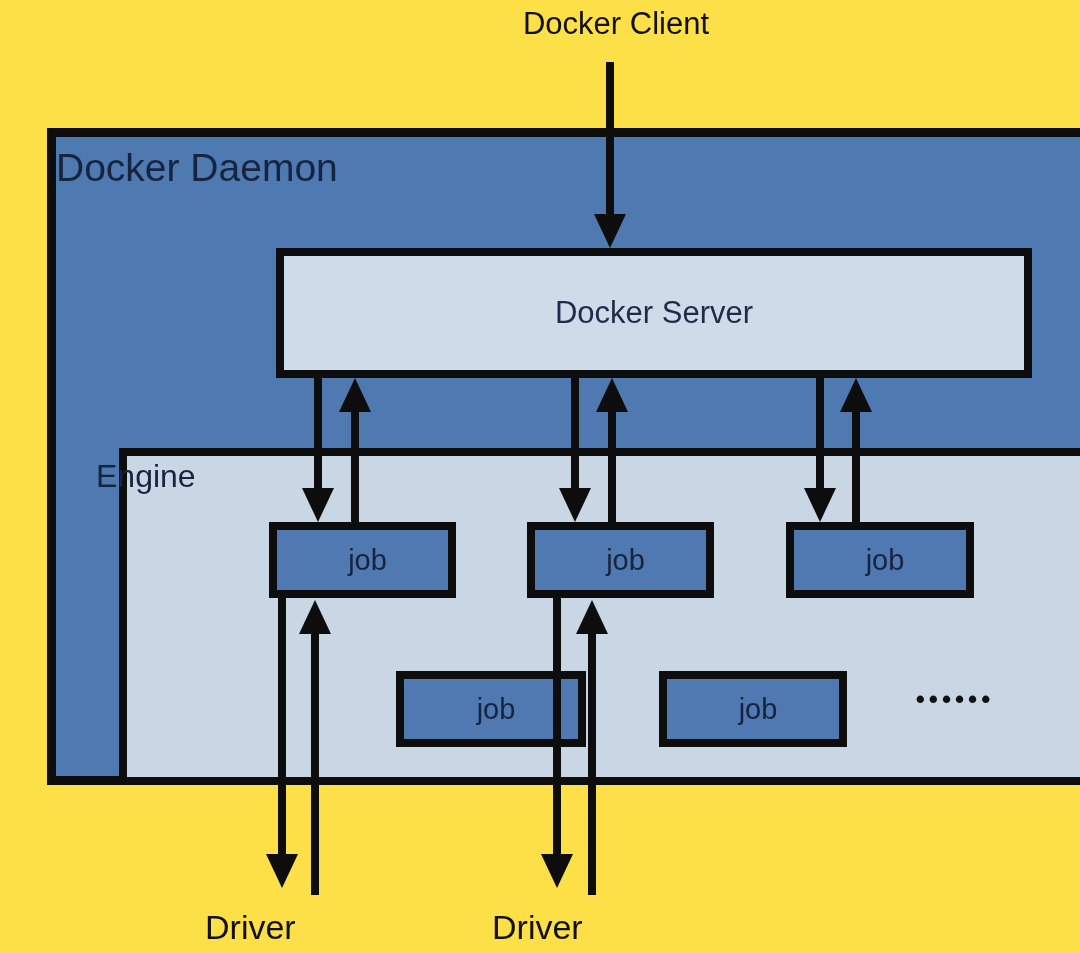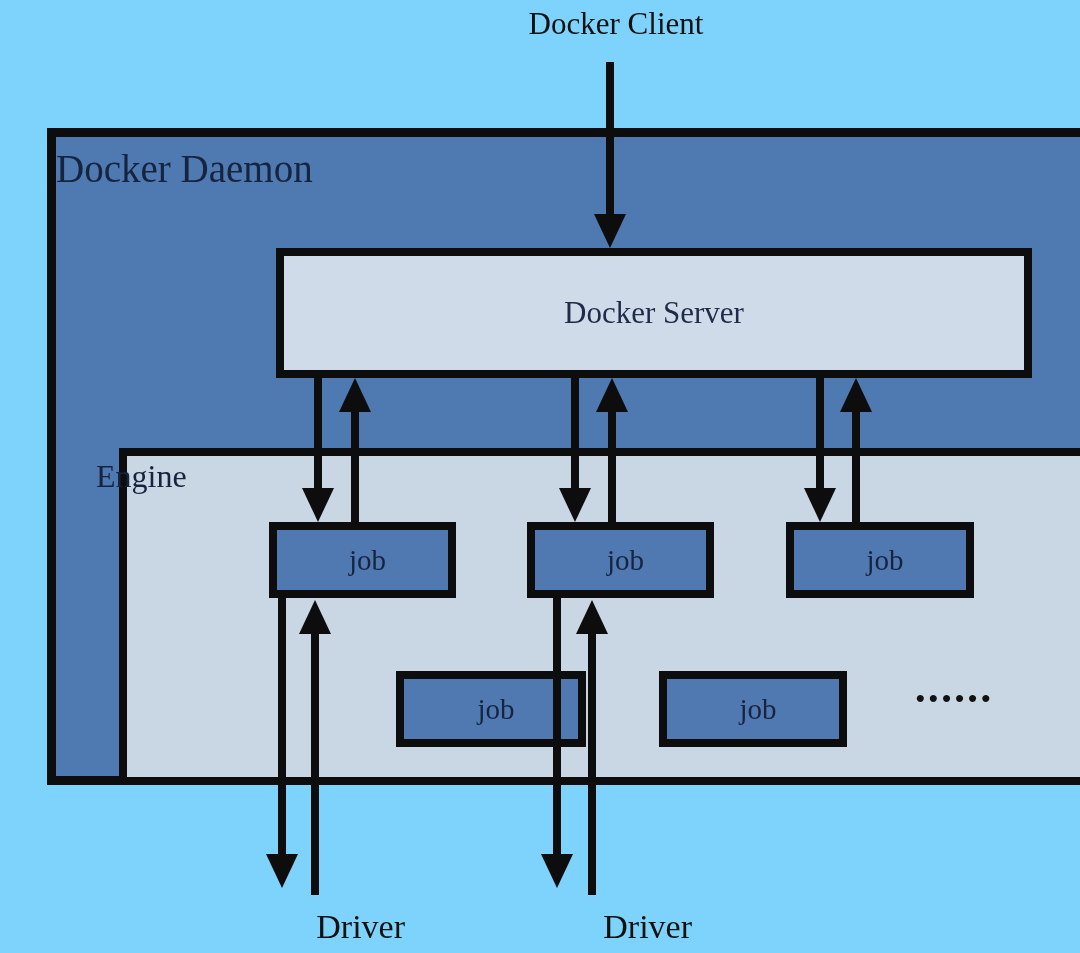--- a/index.html
+++ b/index.html
@@ -9,36 +9,36 @@
     --job-fill:#5079b2;
     --outline:#0d0d0d;
     --dark-label:#16243f;
     --black-label:#111111;
   }
   *{margin:0;padding:0;box-sizing:border-box;}
   html,body{background:#ffffff;}
   .stage{
     position:relative;
     width:1080px;height:953px;
-    background:#7dd3fc;
-    font-family:Liberation Serif, serif;
+    background:#fde047;
+    font-family:Liberation Sans, sans-serif;
     overflow:hidden;
   }
   .box{position:absolute;border:8px solid var(--outline);margin-left:44px;}
   .daemon{background:var(--daemon-fill);border-width:9px;z-index:1;}
   .engine{background:var(--engine-fill);z-index:2;}
   .server{background:var(--server-fill);z-index:3;text-align:center;}
   .server .lbl{line-height:114px;font-size:31px;color:#1e2c49;}
   .job{background:var(--job-fill);z-index:3;text-align:center;}
   .job .lbl{line-height:60px;font-size:29px;color:var(--dark-label);padding-left:10px;}
   .floating-label{position:absolute;z-index:4;color:var(--dark-label);white-space:nowrap;}
   .daemon-label{left:56px;top:146px;font-size:39px;}
   .engine-label{left:96px;top:458px;font-size:32px;}
   .client-label{left:400px;top:6px;width:432px;text-align:center;font-size:31px;color:var(--black-label);}
-  .driver-label{top:908px;width:200px;text-align:right;font-size:34px;color:var(--black-label);}
+  .driver-label{top:908px;width:200px;text-align:left;font-size:34px;color:var(--black-label);}
   .ellipsis{left:875px;top:684px;width:160px;text-align:center;font-size:26px;
     font-weight:bold;letter-spacing:4px;color:var(--black-label);z-index:4;}
   .vline{position:absolute;width:8px;background:var(--outline);z-index:5;}
   .head-down{position:absolute;width:0;height:0;z-index:5;
     border-left:16px solid transparent;border-right:16px solid transparent;
     border-top:34px solid var(--outline);}
   .head-up{position:absolute;width:0;height:0;z-index:5;
     border-left:16px solid transparent;border-right:16px solid transparent;
     border-bottom:34px solid var(--outline);}
 </style>

